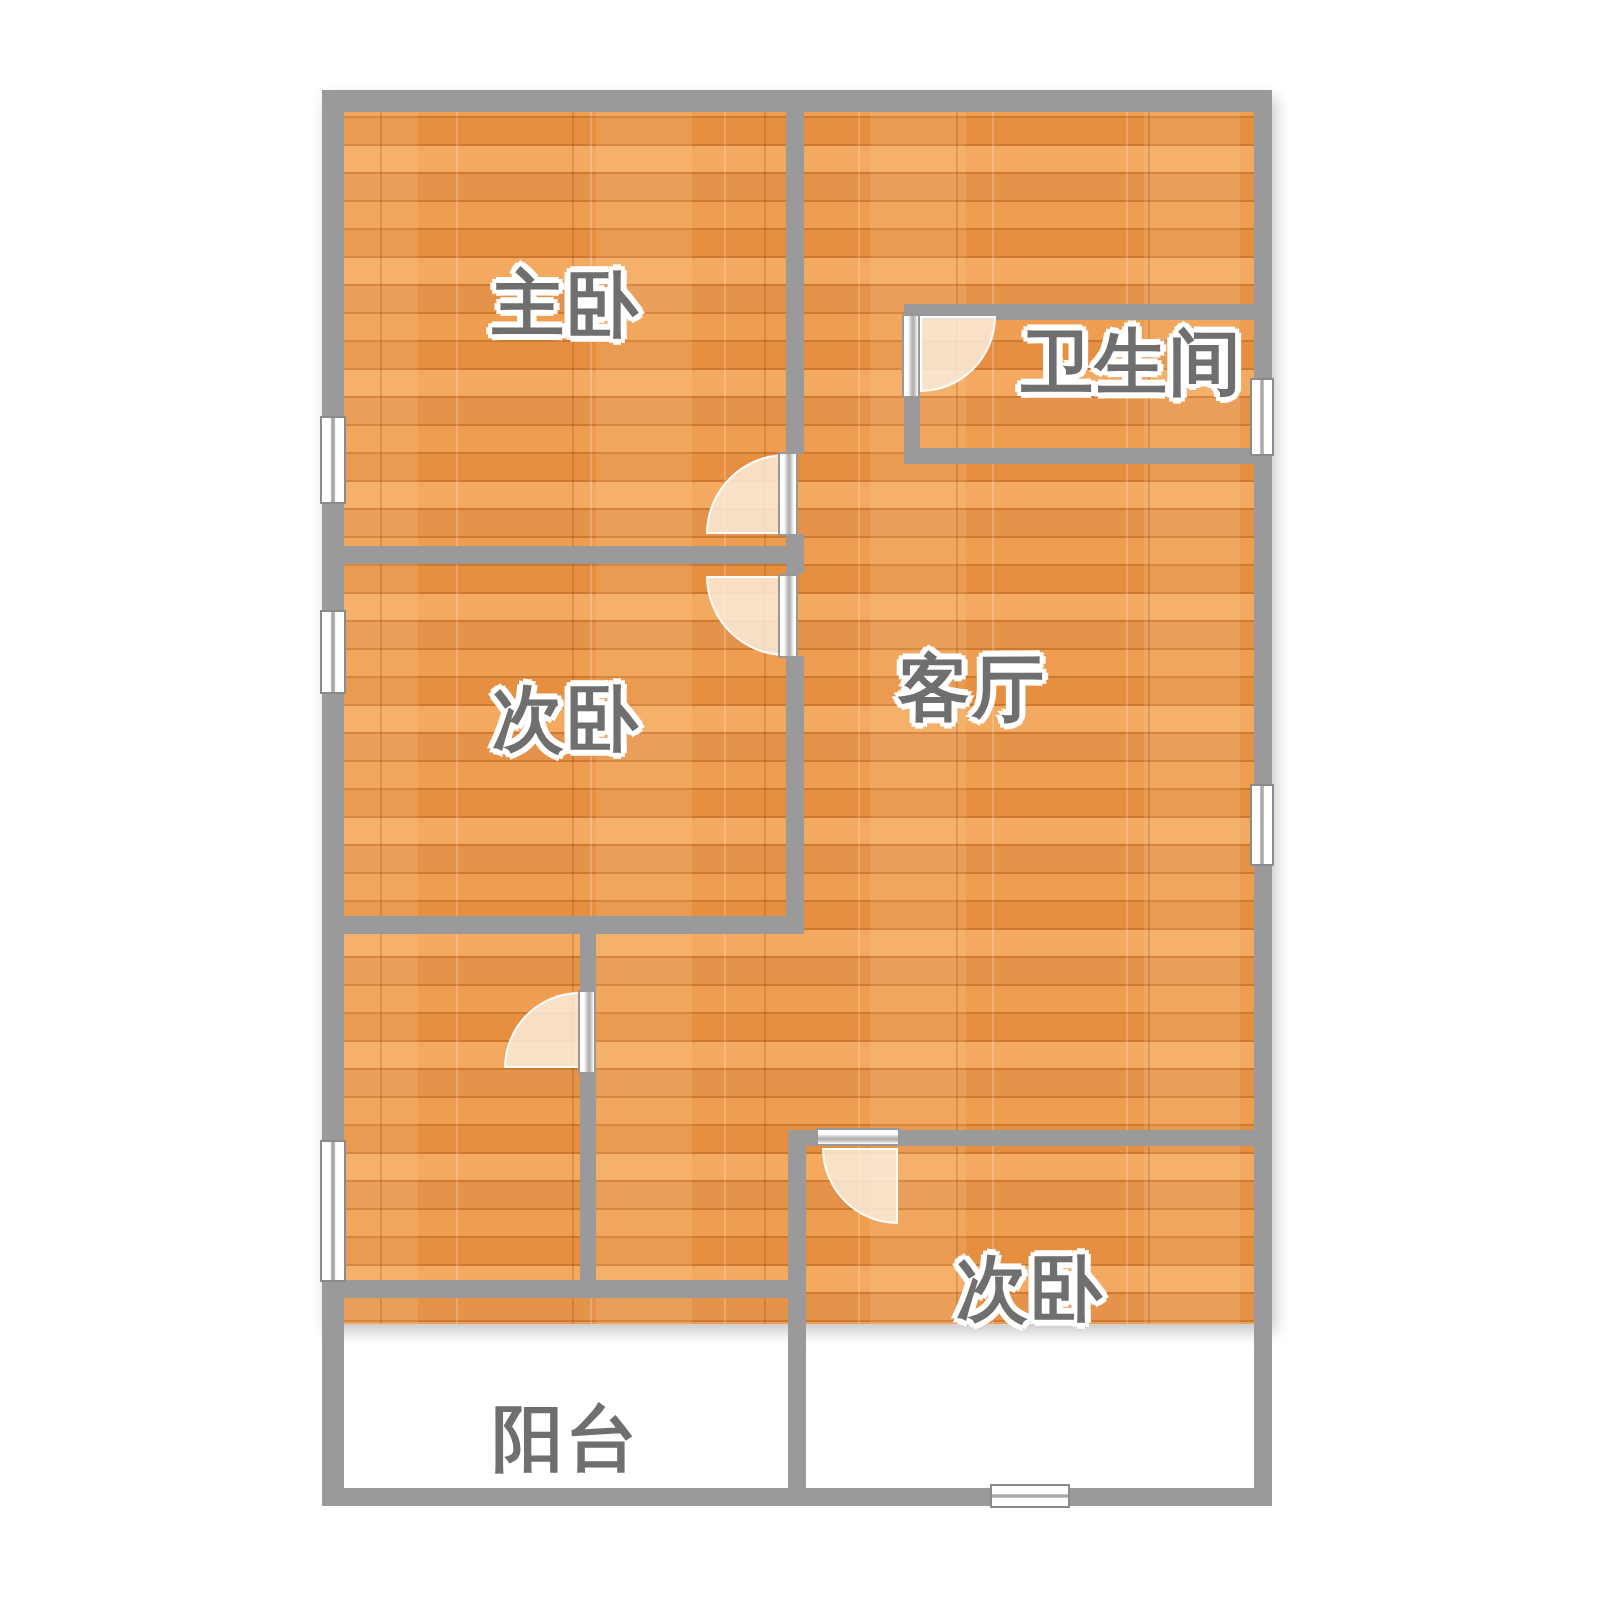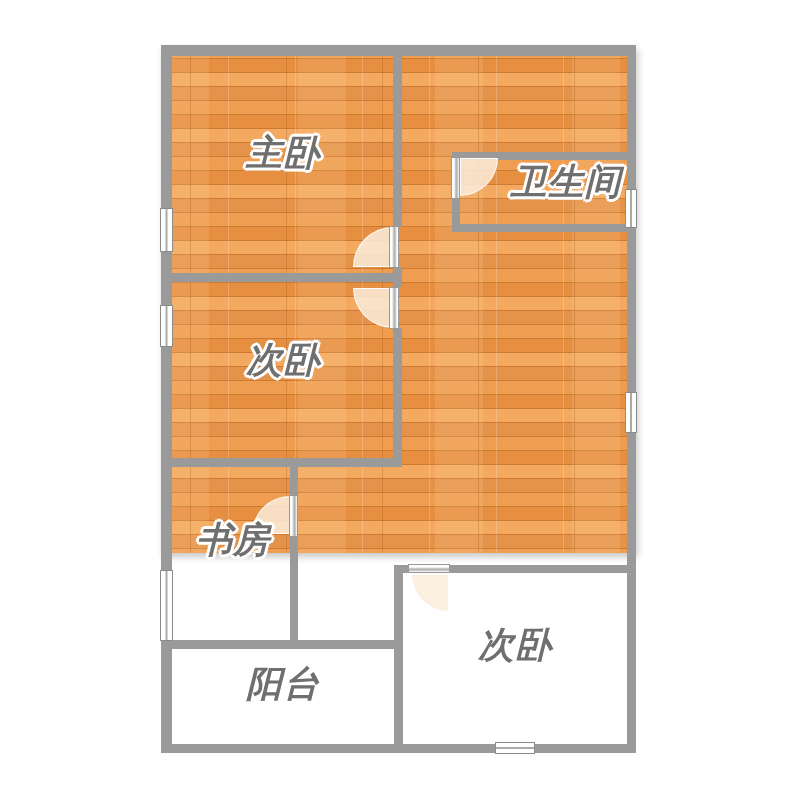--- a/index.html
+++ b/index.html
@@ -1,31 +1,30 @@
 <!DOCTYPE html>
 <html><head>
 <meta charset="utf-8">
 <style>
   html,body{margin:0;padding:0;background:#ffffff;}
   body{width:800px;height:800px;position:relative;font-family:"Liberation Sans",sans-serif;overflow:hidden;}
 
   .plan{
-    position:absolute;left:161px;top:45px;width:475px;height:508px;
+    position:absolute;left:161px;top:45px;width:475px;height:617px;
     background-color:#EC9A4D;
     background-image:
       repeating-linear-gradient(90deg, rgba(255,255,255,.20) 0 1px, rgba(255,255,255,0) 1px 67px),
       repeating-linear-gradient(90deg, rgba(0,0,0,0) 0 29px, rgba(146,74,20,.25) 29px 30px, rgba(0,0,0,0) 30px 96px),
       repeating-linear-gradient(90deg, rgba(255,222,170,.15) 0 48px, rgba(255,222,170,0) 48px 137px),
       repeating-linear-gradient(180deg,
         #EF9D50 0 13px, #CE7930 13px 14px,
         #E78F41 14px 27px, #CE7930 27px 28px,
         #F3A95F 28px 41px, #CE7930 41px 42px,
         #E5934B 42px 55px, #CE7930 55px 56px);
     box-shadow:2px 4px 7px rgba(0,0,0,.22);
-    font-style:italic;
   }
 
   .w{position:absolute;background:#9A9A9A;}
 
   .window-v{
     position:absolute;
     background:linear-gradient(90deg,#ffffff 0 38%,#a9a9a9 44% 56%,#ffffff 62% 100%);
     border:1px solid #8b8b8b; box-sizing:border-box;
   }
   .window-h{
@@ -106,17 +105,17 @@
 
   <div class="fan fan-tl" style="left:91px;top:451px;width:38px;height:38px;"></div>
   <div class="panel-v" style="left:128px;top:450px;width:9px;height:42px;"></div>
 
   <div class="fan fan-bl" style="left:250px;top:529px;width:38px;height:38px;"></div>
   <div class="panel-h" style="left:247px;top:519px;width:42px;height:9px;"></div>
 
   <div class="room-label" style="left:122px;top:108px;">主卧</div>
   <div class="room-label" style="left:405px;top:137px;">卫生间</div>
   <div class="room-label" style="left:122px;top:315px;">次卧</div>
-  <div class="room-label" style="left:72px;top:495px;">书房</div>
+  <div class="room-label" style="left:325px;top:300px;">客厅</div>
   <div class="room-label" style="left:354px;top:600px;">次卧</div>
-  <div class="room-label" style="left:122px;top:639px;">阳台</div>
+  <div class="room-label" style="left:122px;top:675px;">阳台</div>
 
 </div>
 
 </body></html>

